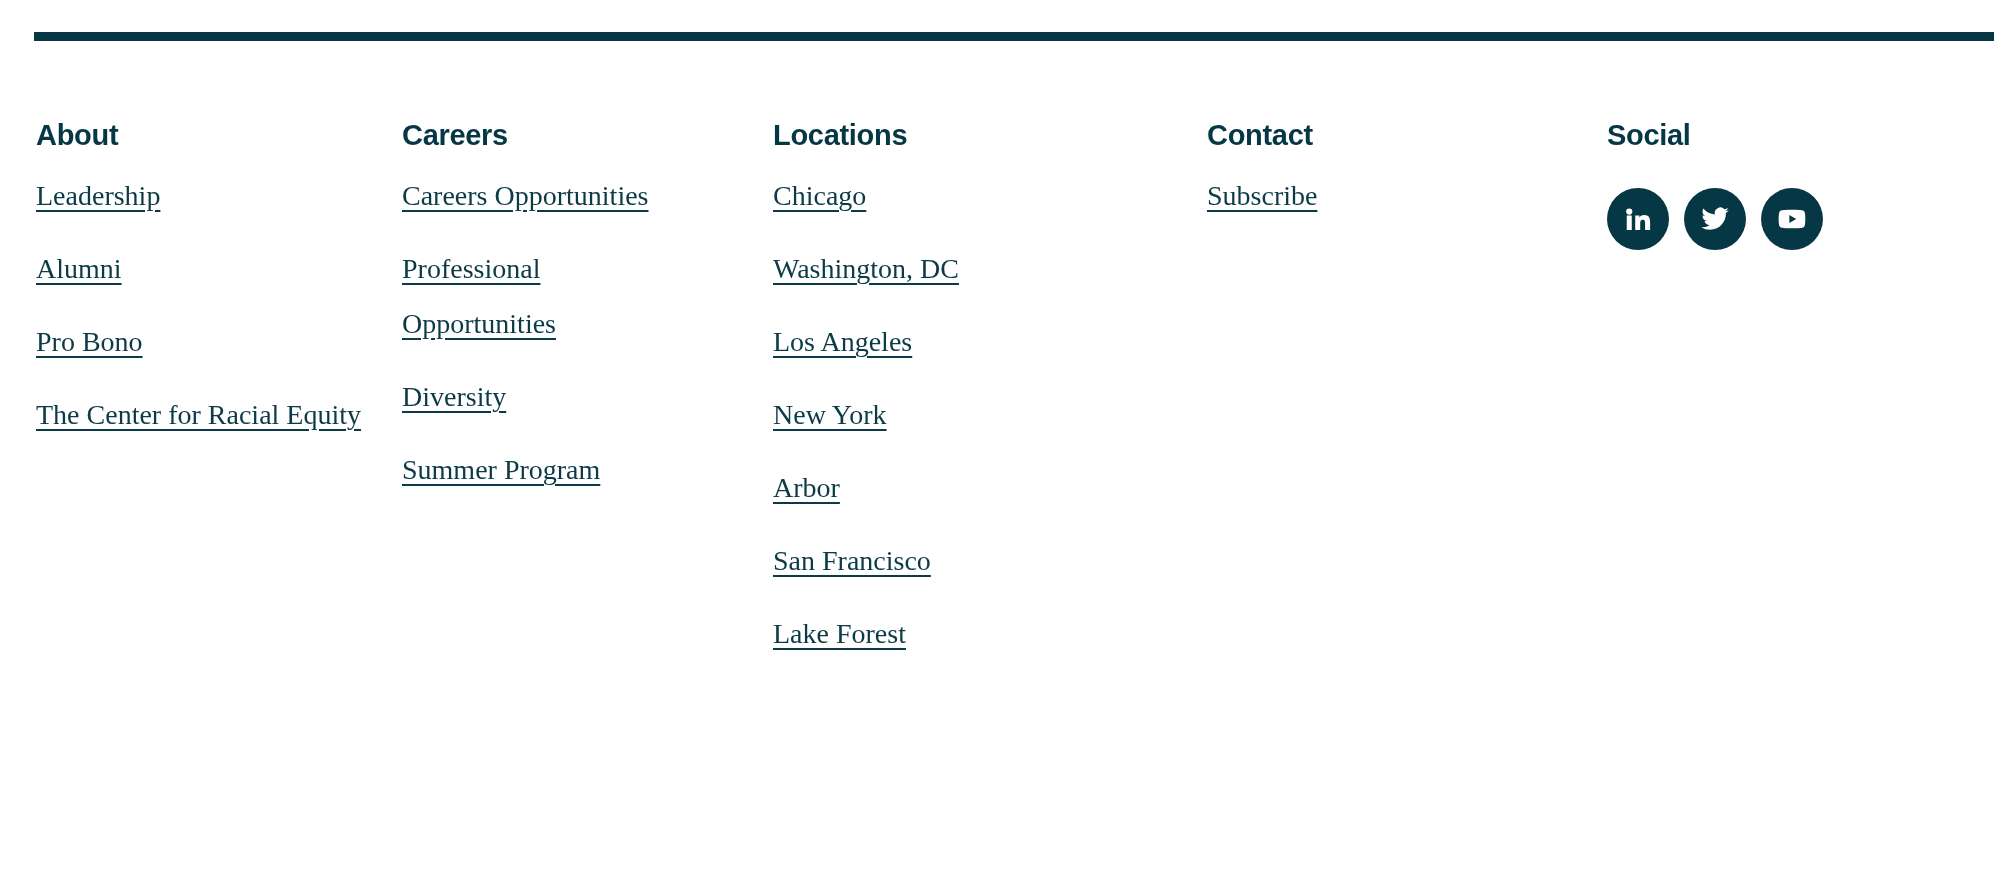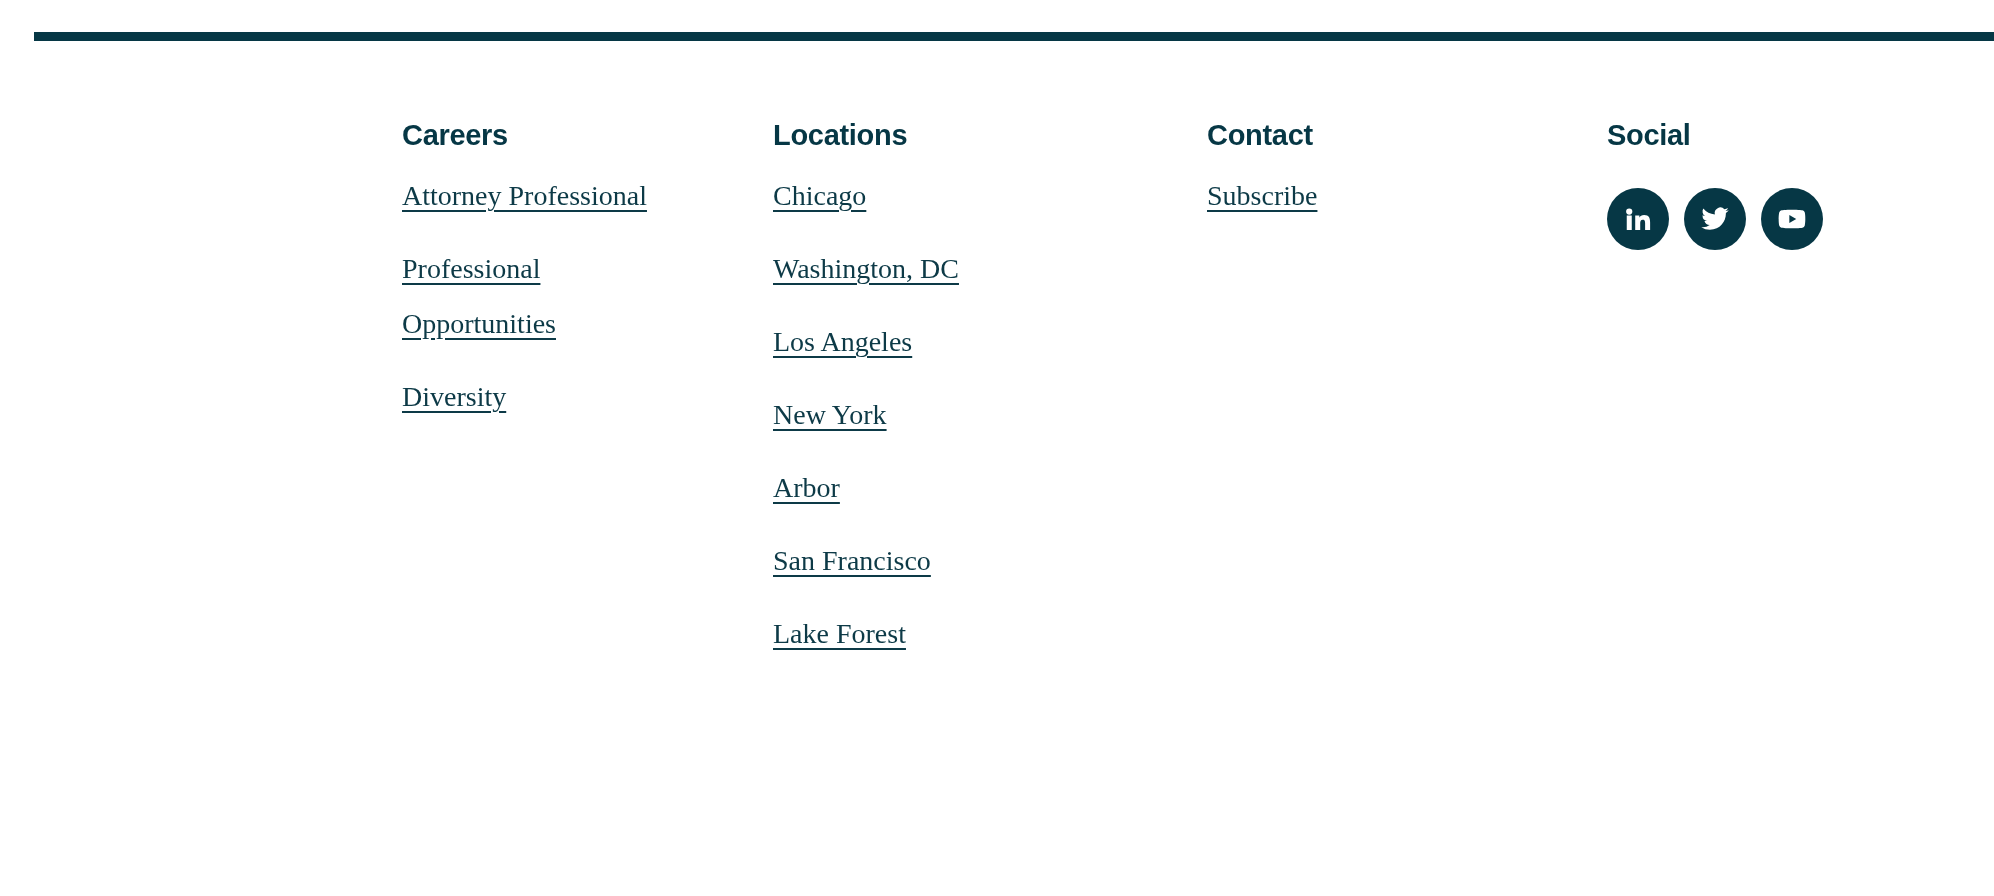--- a/index.html
+++ b/index.html
@@ -108,32 +108,52 @@
     fill: #ffffff;
   }
 </style>
 </head>
 <body>
 
 <div class="top-rule"></div>
 
 <div class="footer-columns">
 
+  <div class="col col-0">
+    <div class="col-heading">About</div>
+    <ul class="link-list">
+      <li>
+        <a class="footer-link">Leadership</a>
+      </li>
+      <li>
+        <a class="footer-link">Alumni</a>
+      </li>
+      <li>
+        <a class="footer-link">Pro Bono</a>
+      </li>
+      <li>
+        <a class="footer-link">The Center for Racial Equity</a>
+      </li>
+    </ul>
+  </div>
 
   <div class="col col-1">
     <div class="col-heading">Careers</div>
     <ul class="link-list">
       <li>
-        <a class="footer-link">Attorney Professional</a>
+        <a class="footer-link">Careers Opportunities</a>
       </li>
       <li class="link-wrapbox">
         <a class="footer-link wrap">Professional Opportunities</a>
       </li>
       <li>
         <a class="footer-link">Diversity</a>
+      </li>
+      <li>
+        <a class="footer-link">Summer Program</a>
       </li>
     </ul>
   </div>
 
   <div class="col col-2">
     <div class="col-heading">Locations</div>
     <ul class="link-list">
       <li>
         <a class="footer-link">Chicago</a>
       </li>

